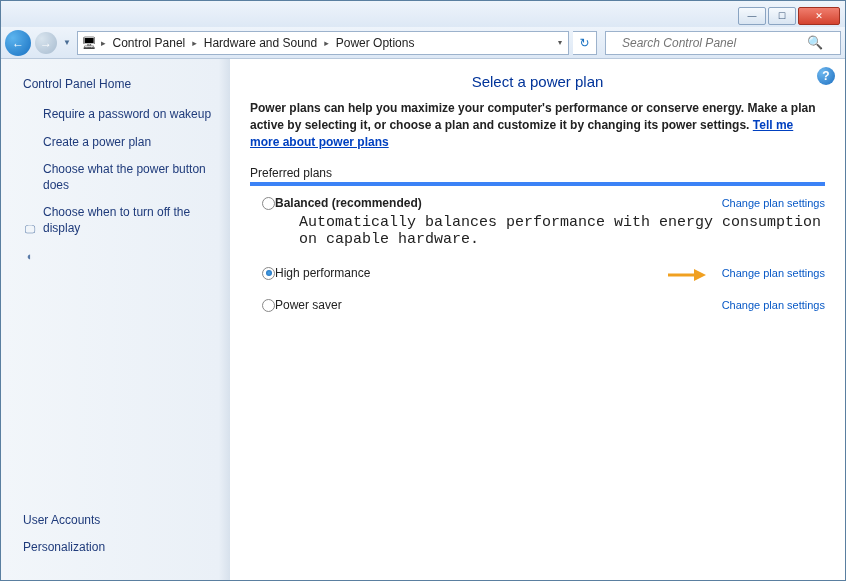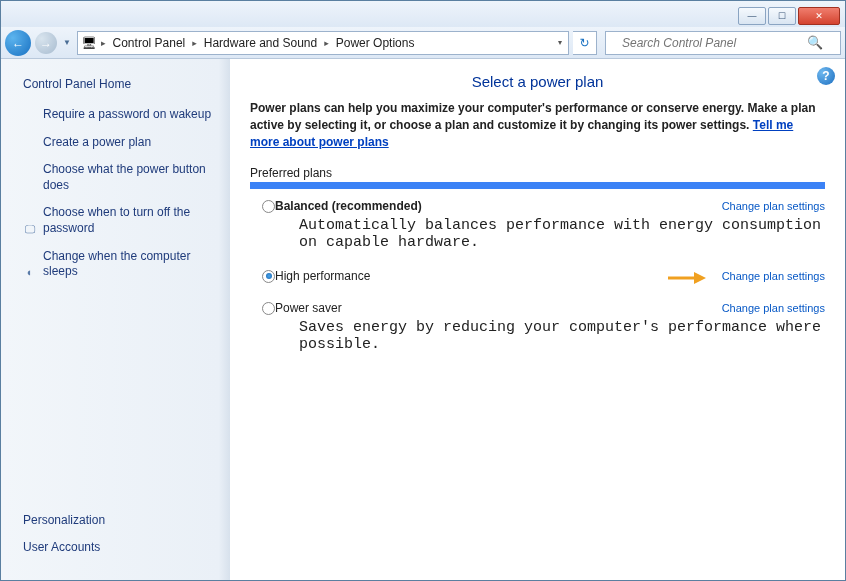--- a/index.html
+++ b/index.html
@@ -169,21 +169,21 @@
   font-size: 12px;
   color: #222;
   line-height: 1.4;
   margin-bottom: 16px;
   font-weight: bold;
 }
 .intro a { color: #0040c0; text-decoration: underline; cursor:pointer; }
 .section-title {
   font-size: 12px;
   color: #222;
-  border-bottom: 7px solid #3b82f6;
+  border-bottom: 4px solid #3b82f6;
   padding-bottom: 2px;
   margin-bottom: 10px;
   display:flex; align-items:flex-end; justify-content:space-between;
 }
 .section-title .expand-btn {
   width:18px;height:18px;border:1px solid #b8b8b8;border-radius:50%;
   background:linear-gradient(to bottom,#fdfdfd,#e6e6e6);
   display:flex;align-items:center;justify-content:center;
   font-size:9px;color:#555;cursor:pointer;
 }
@@ -266,33 +266,32 @@
     <div class="side-link">
       <span class="bullet"></span>
       <span class="txt">Create a power plan</span>
     </div>
     <div class="side-link">
       <span class="bullet"></span>
       <span class="txt">Choose what the power button does</span>
     </div>
     <div class="side-link">
       <span class="bullet">🖵</span>
-      <span class="txt">Choose when to turn off the password</span>
+      <span class="txt">Choose when to turn off the display</span>
     </div>
     <div class="side-link">
       <span class="bullet">◐</span>
-      <span class="txt">Change when the computer sleeps</span>
     </div>
 
     <div class="see-also-block">
       <div class="side-link">
+        <span class="txt">User Accounts</span>
+      </div>
+      <div class="side-link">
         <span class="txt">Personalization</span>
-      </div>
-      <div class="side-link">
-        <span class="txt">User Accounts</span>
       </div>
     </div>
   </div>
 
   <div class="main">
     <div class="help-icon">?</div>
 
     <h1 class="page-title">Select a power plan</h1>
 
     <p class="intro">
@@ -332,17 +331,16 @@
 
 
     <div class="plan">
       <div class="plan-header">
         <div class="plan-left">
           <div class="radio"></div>
           <span class="plan-name">Power saver</span>
         </div>
         <span class="plan-link">Change plan settings</span>
       </div>
-      <div class="plan-desc">Saves energy by reducing your computer's performance where possible.</div>
     </div>
 
   </div>
 </div>
 
 </body></html>

